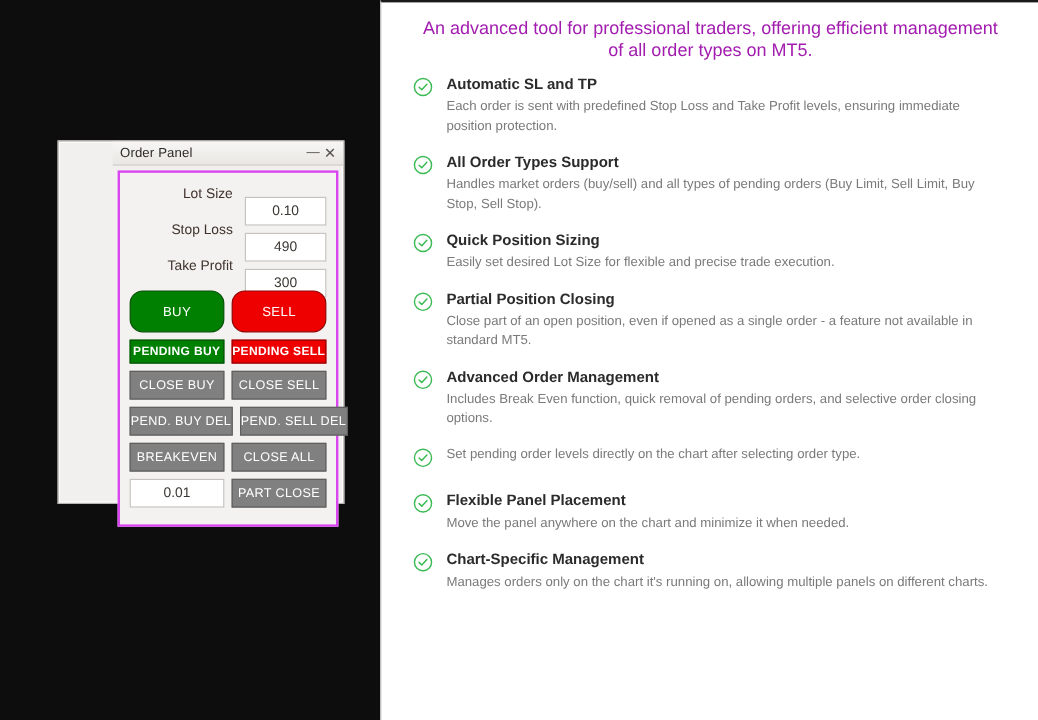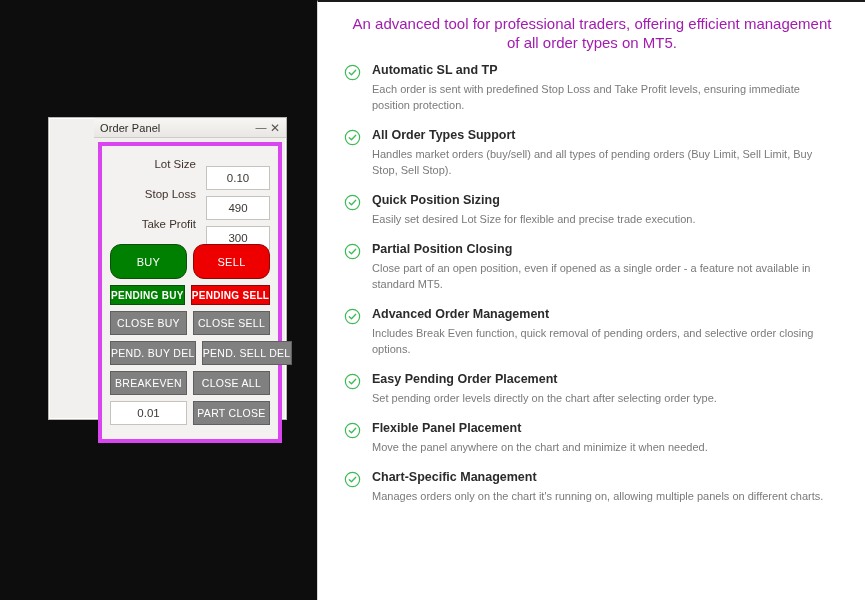--- a/index.html
+++ b/index.html
@@ -30,21 +30,21 @@
     white-space:nowrap;
   }
   .tb-btn{
     width:14px;height:14px;display:flex;align-items:center;justify-content:center;
     color:#55524e;font-size:11px;line-height:1;cursor:default;
   }
   .tb-btn.close{font-size:12px;}
 
   #panel-body{
     flex:1;margin:4px;background:#f3f2f0;
-    border:4px solid #d946ef;
+    border:2px solid #d946ef;
     padding:6px 8px 8px 8px;
     display:flex;flex-direction:column;
   }
 
   .form-row{
     display:flex;align-items:center;height:24px;margin-bottom:6px;
   }
   .form-label{
     width:86px;text-align:right;padding-right:10px;
     font-size:11.5px;color:#40322c;white-space:nowrap;
@@ -220,21 +220,20 @@
           <div class="feature-title">Advanced Order Management</div>
           <div class="feature-desc">Includes Break Even function, quick removal of pending orders, and selective order closing options.</div>
         </div>
       </div>
       <div class="feature">
         <div class="check-wrap"><svg width="17" height="17" viewBox="0 0 20 20">
             <circle cx="10" cy="10" r="8.4" fill="none" stroke="#3cba54" stroke-width="1.4"></circle>
             <path d="M6.2 10.2 L8.8 12.7 L13.8 7.3" fill="none" stroke="#3cba54" stroke-width="1.5" stroke-linecap="round" stroke-linejoin="round"></path>
           </svg></div>
         <div class="feature-text">
-          <div class="feature-title">Easy Pending Order Placement</div>
           <div class="feature-desc">Set pending order levels directly on the chart after selecting order type.</div>
         </div>
       </div>
       <div class="feature">
         <div class="check-wrap"><svg width="17" height="17" viewBox="0 0 20 20">
             <circle cx="10" cy="10" r="8.4" fill="none" stroke="#3cba54" stroke-width="1.4"></circle>
             <path d="M6.2 10.2 L8.8 12.7 L13.8 7.3" fill="none" stroke="#3cba54" stroke-width="1.5" stroke-linecap="round" stroke-linejoin="round"></path>
           </svg></div>
         <div class="feature-text">
           <div class="feature-title">Flexible Panel Placement</div>

